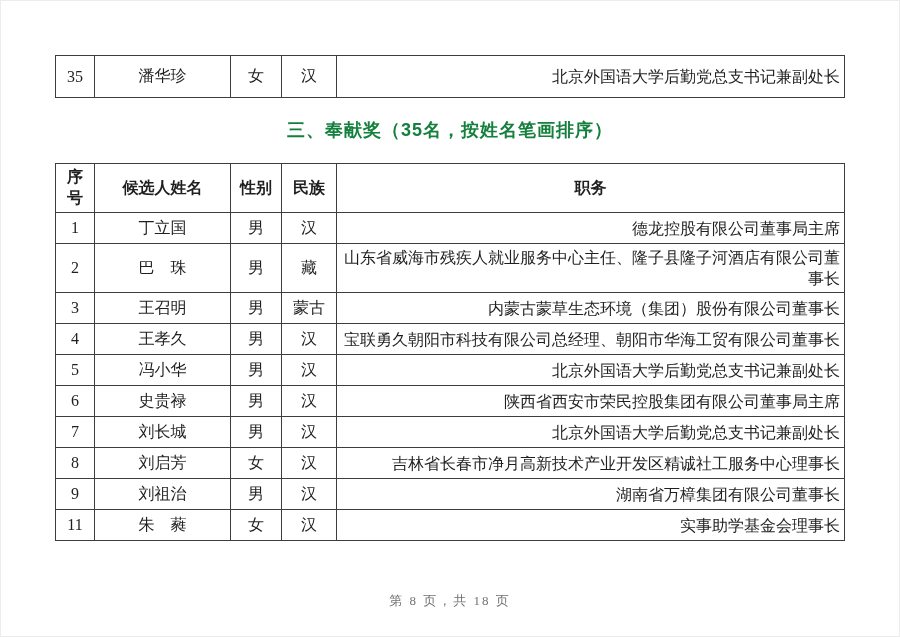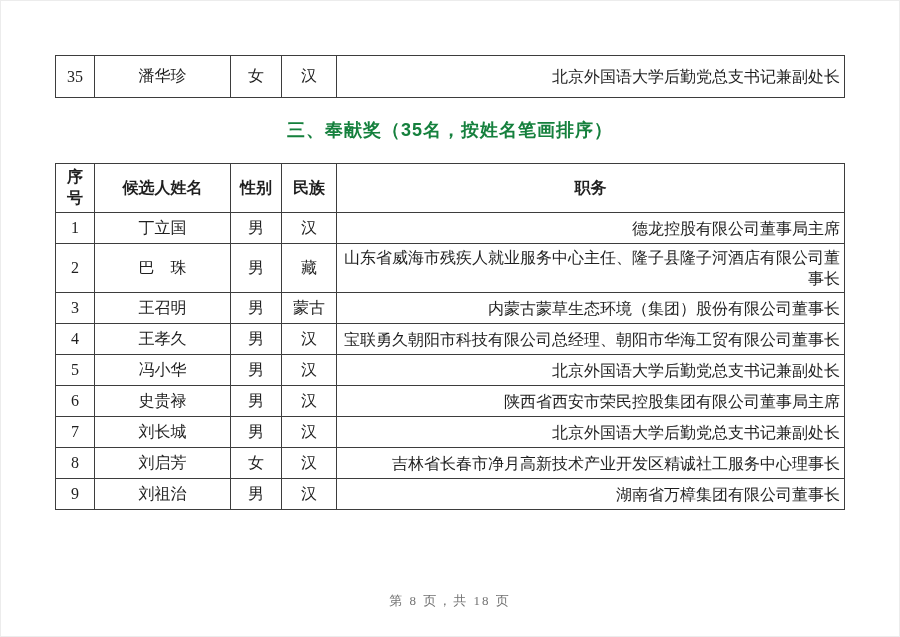--- a/index.html
+++ b/index.html
@@ -179,18 +179,25 @@
 
     <tr>
       <td class="c">9</td>
       <td class="c">刘祖治</td>
       <td class="c">男</td>
       <td class="c">汉</td>
       <td class="pos">湖南省万樟集团有限公司董事长</td>
     </tr>
 
 
+    <tr>
+      <td class="c">11</td>
+      <td class="c">朱　蕤</td>
+      <td class="c">女</td>
+      <td class="c">汉</td>
+      <td class="pos">实事助学基金会理事长</td>
+    </tr>
   </tbody>
   </table>
 
   <div class="page-footer">第 8 页，共 18 页</div>
 
 </div>
 
 </body></html>

